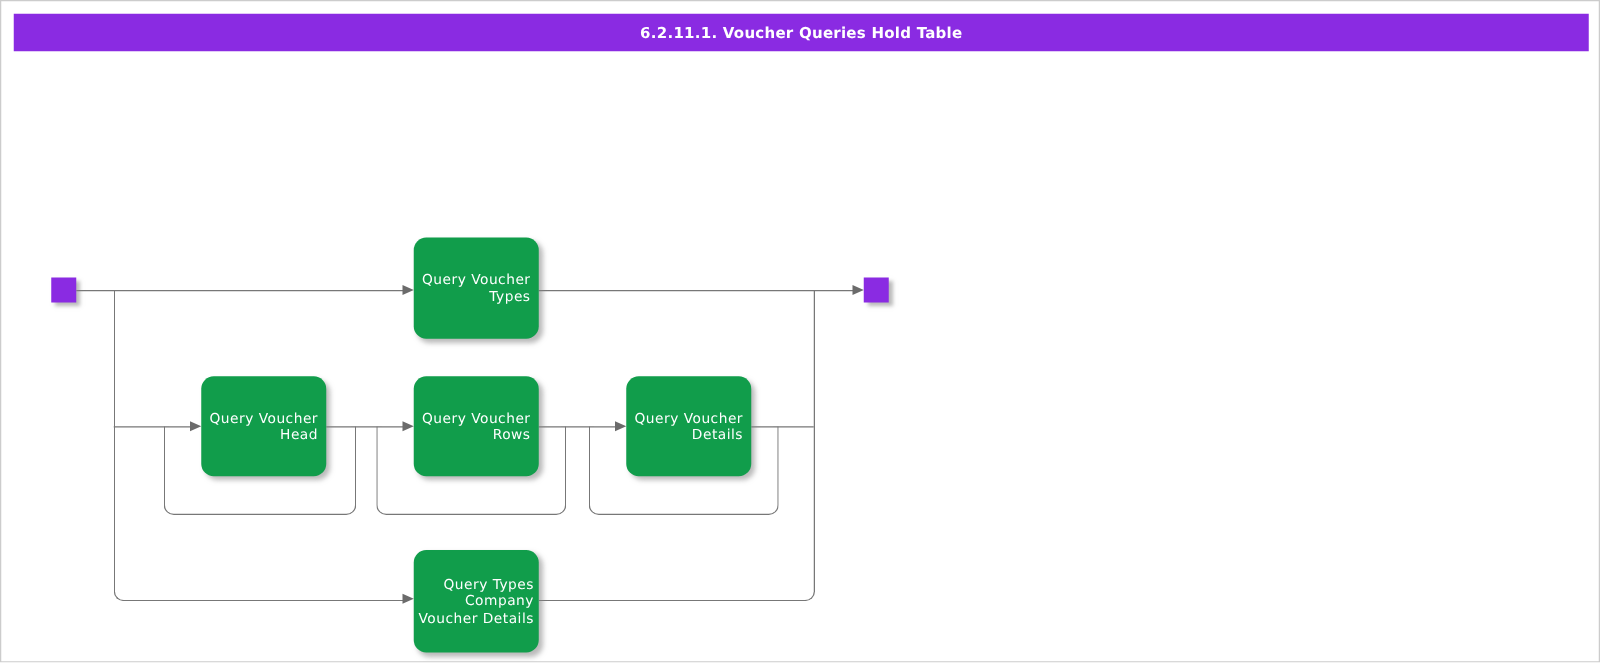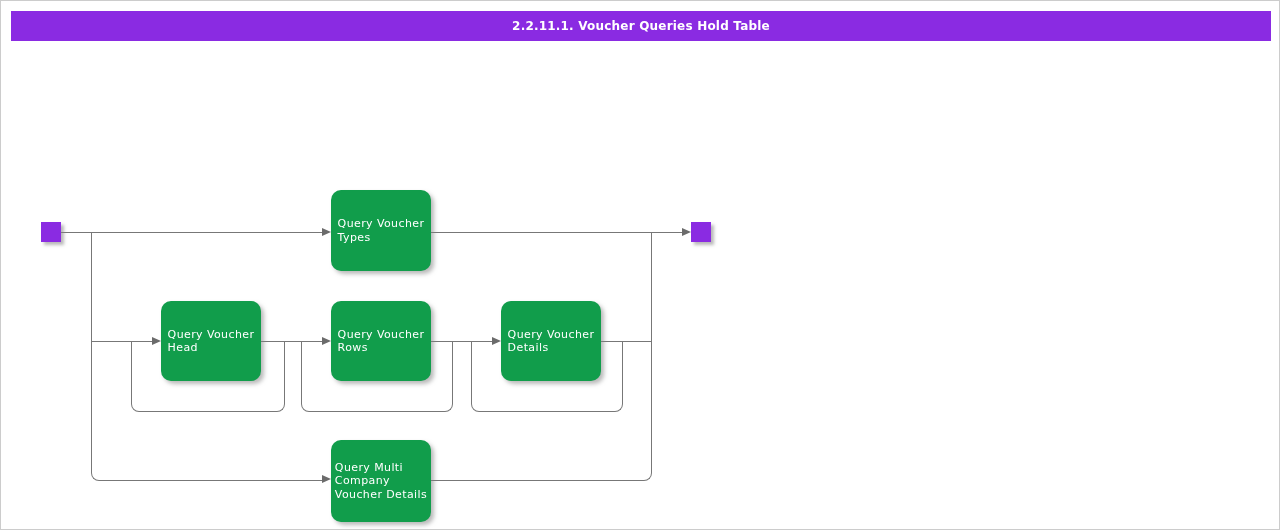--- a/index.html
+++ b/index.html
@@ -44,21 +44,21 @@
   }
   .node.start{left:40px;top:221px;}
   .node.end{left:690px;top:221px;}
   
   .activity{
     position:absolute;width:100px;
     background:var(--activity);color:var(--activity-fg);
     border-radius:10px;
     box-shadow:3px 3px 4px rgba(130,130,130,.55);
     display:flex;align-items:center;justify-content:center;
-    text-align:left;font-size:11px;line-height:13.5px;
+    text-align:right;font-size:11px;line-height:13.5px;
     letter-spacing:.4px;white-space:pre-line;cursor:pointer;
   }
   .act-types{left:330px;top:189px;height:81px;}
   .act-head{left:160px;top:300px;height:80px;}
   .act-rows{left:330px;top:300px;height:80px;}
   .act-details{left:500px;top:300px;height:80px;}
   .act-multi{left:330px;top:439px;height:82px;}
   
   .hline{position:absolute;height:0;border-top:1px solid var(--line);}
   .h1a{left:60px;top:231px;width:262px;}
@@ -98,21 +98,21 @@
   .ar-rows{left:321px;top:336px;}
   .ar-details{left:491px;top:336px;}
   .ar-multi{left:321px;top:474px;}
 </style>
 </head>
 <body>
 
 <div class="canvas">
 
   <div class="title-bar">
-    <span>2.2.11.1. Voucher Queries Hold Table</span>
+    <span>6.2.11.1. Voucher Queries Hold Table</span>
   </div>
 
 
   <div class="hline h1a"></div>
   <div class="hline h1b"></div>
   <div class="elbow-left"></div>
   <div class="elbow-right"></div>
   <div class="hline h2a"></div>
   <div class="hline h2b"></div>
   <div class="hline h2c"></div>
@@ -132,17 +132,17 @@
   <div class="node end"></div>
 
   <div class="activity act-types">Query Voucher
 Types</div>
   <div class="activity act-head">Query Voucher
 Head</div>
   <div class="activity act-rows">Query Voucher
 Rows</div>
   <div class="activity act-details">Query Voucher
 Details</div>
-  <div class="activity act-multi">Query Multi
+  <div class="activity act-multi">Query Types
 Company
 Voucher Details</div>
 
 </div>
 
 </body></html>

